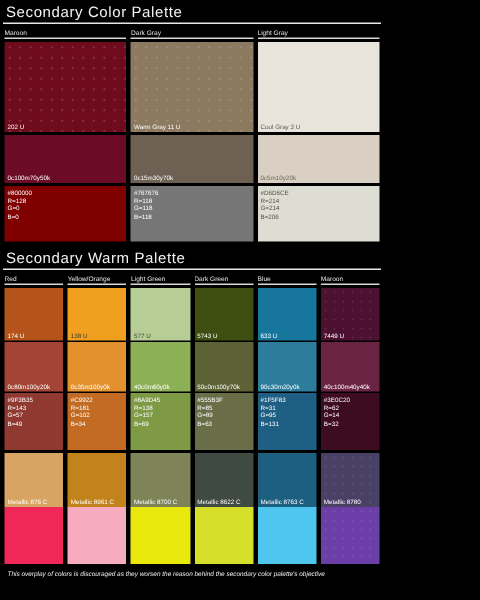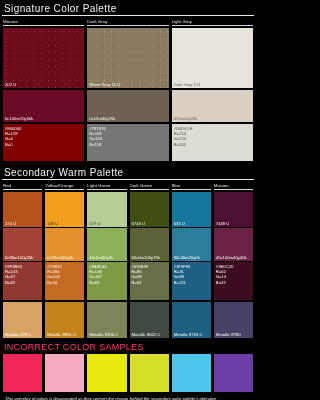--- a/index.html
+++ b/index.html
@@ -44,21 +44,21 @@
   .badsw{flex:1;height:38px;position:relative;}
   .note{font-size:4.3px;line-height:6.4px;color:#efefef;padding:4px 5px 0 5px;
         font-style:italic;}
 </style>
 </head>
 <body>
 
 <div class="page">
 
   <div>
-    <div class="sect-title">Signature Color Palette</div>
+    <div class="sect-title">Secondary Color Palette</div>
     <div class="rule"></div>
     <div class="grid sig">
 
       <div class="col">
         <div class="colhdr">Maroon</div>
         <div class="sw sw1" style="background:#6E0C1E">
           <div class="dots"></div>
           <div class="lbl">202 U</div>
         </div>
         <div class="sw sw2" style="background:#6B0B26">
@@ -219,21 +219,20 @@
           </div>
           <div class="sw s4" style="background:#494066">
             <div class="dots-d"></div>
             <div class="lbl">Metallic 8780</div>
           </div>
         </div>
       </div>
   </div>
 
   <div>
-    <div class="bad-title">INCORRECT COLOR SAMPLES</div>
     <div class="badgrid" id="badgrid">
         <div class="badsw" style="background: rgb(240, 40, 90);"></div>
         <div class="badsw" style="background: rgb(247, 171, 191);"></div>
         <div class="badsw" style="background: rgb(232, 232, 12);"></div>
         <div class="badsw" style="background: rgb(214, 224, 42);"></div>
         <div class="badsw" style="background: rgb(79, 198, 238);"></div>
         <div class="badsw" style="background: rgb(108, 63, 168);">
           <div class="dots-d"></div>
         </div>
       </div>

